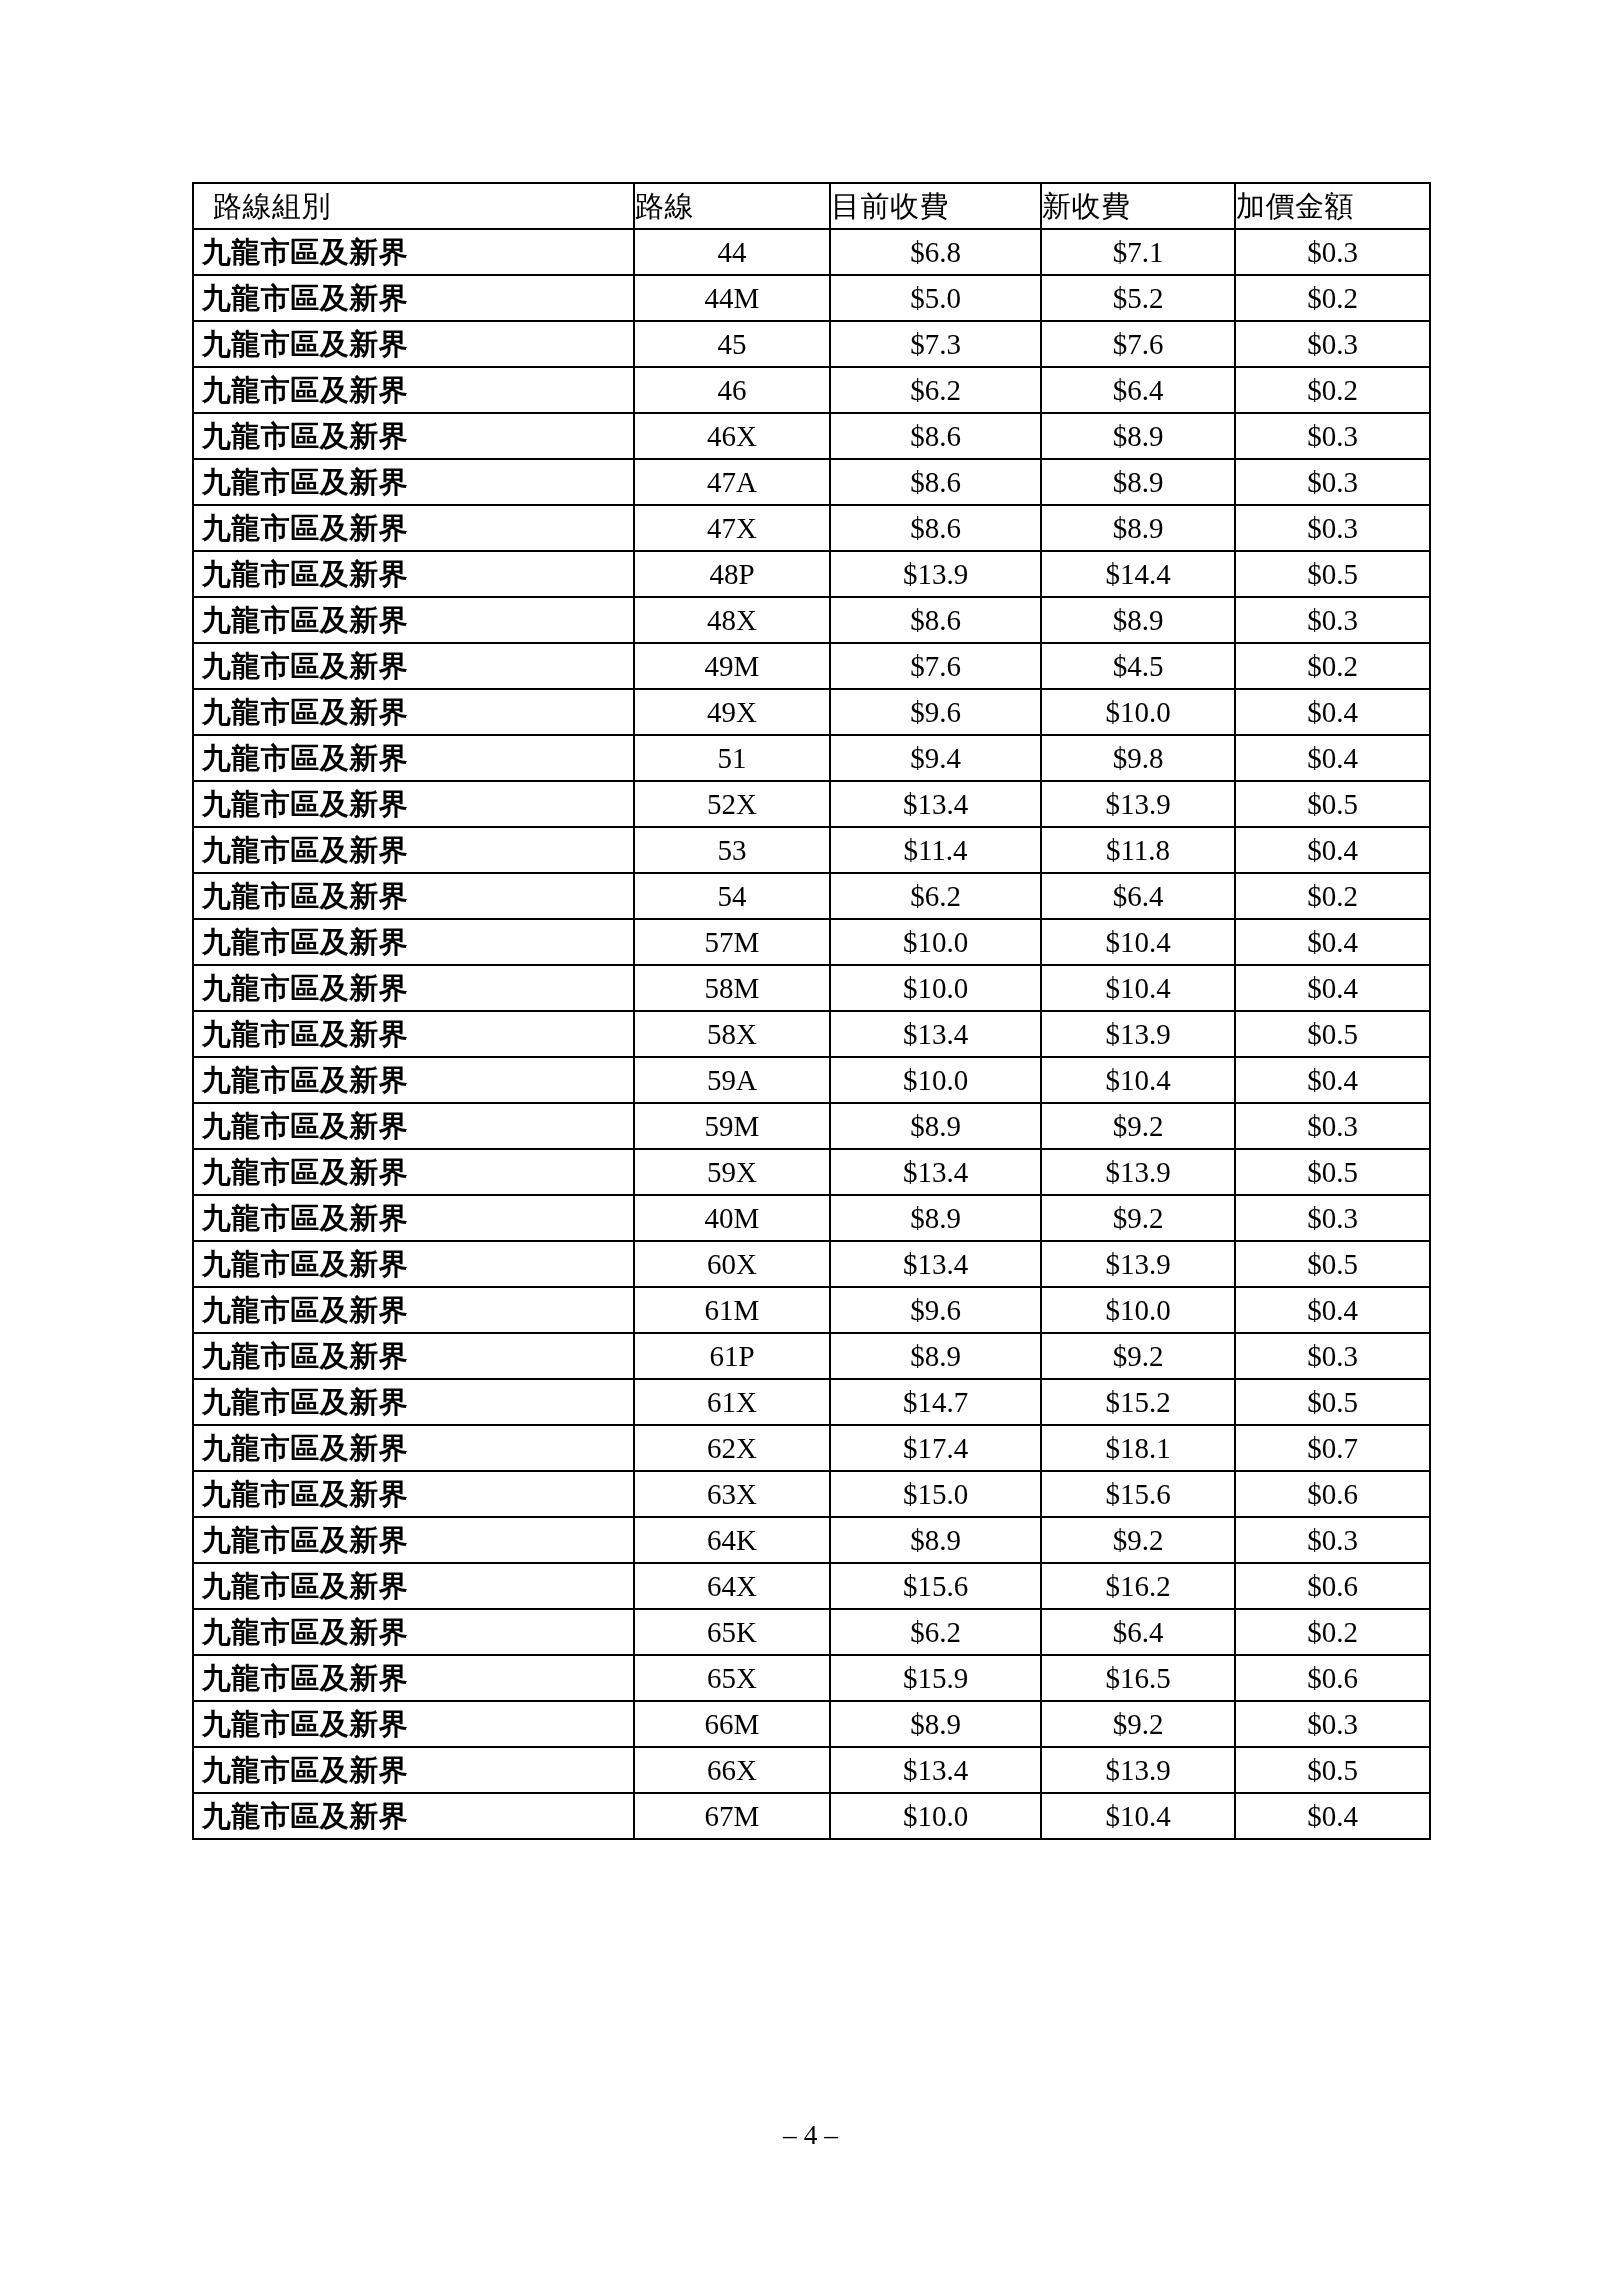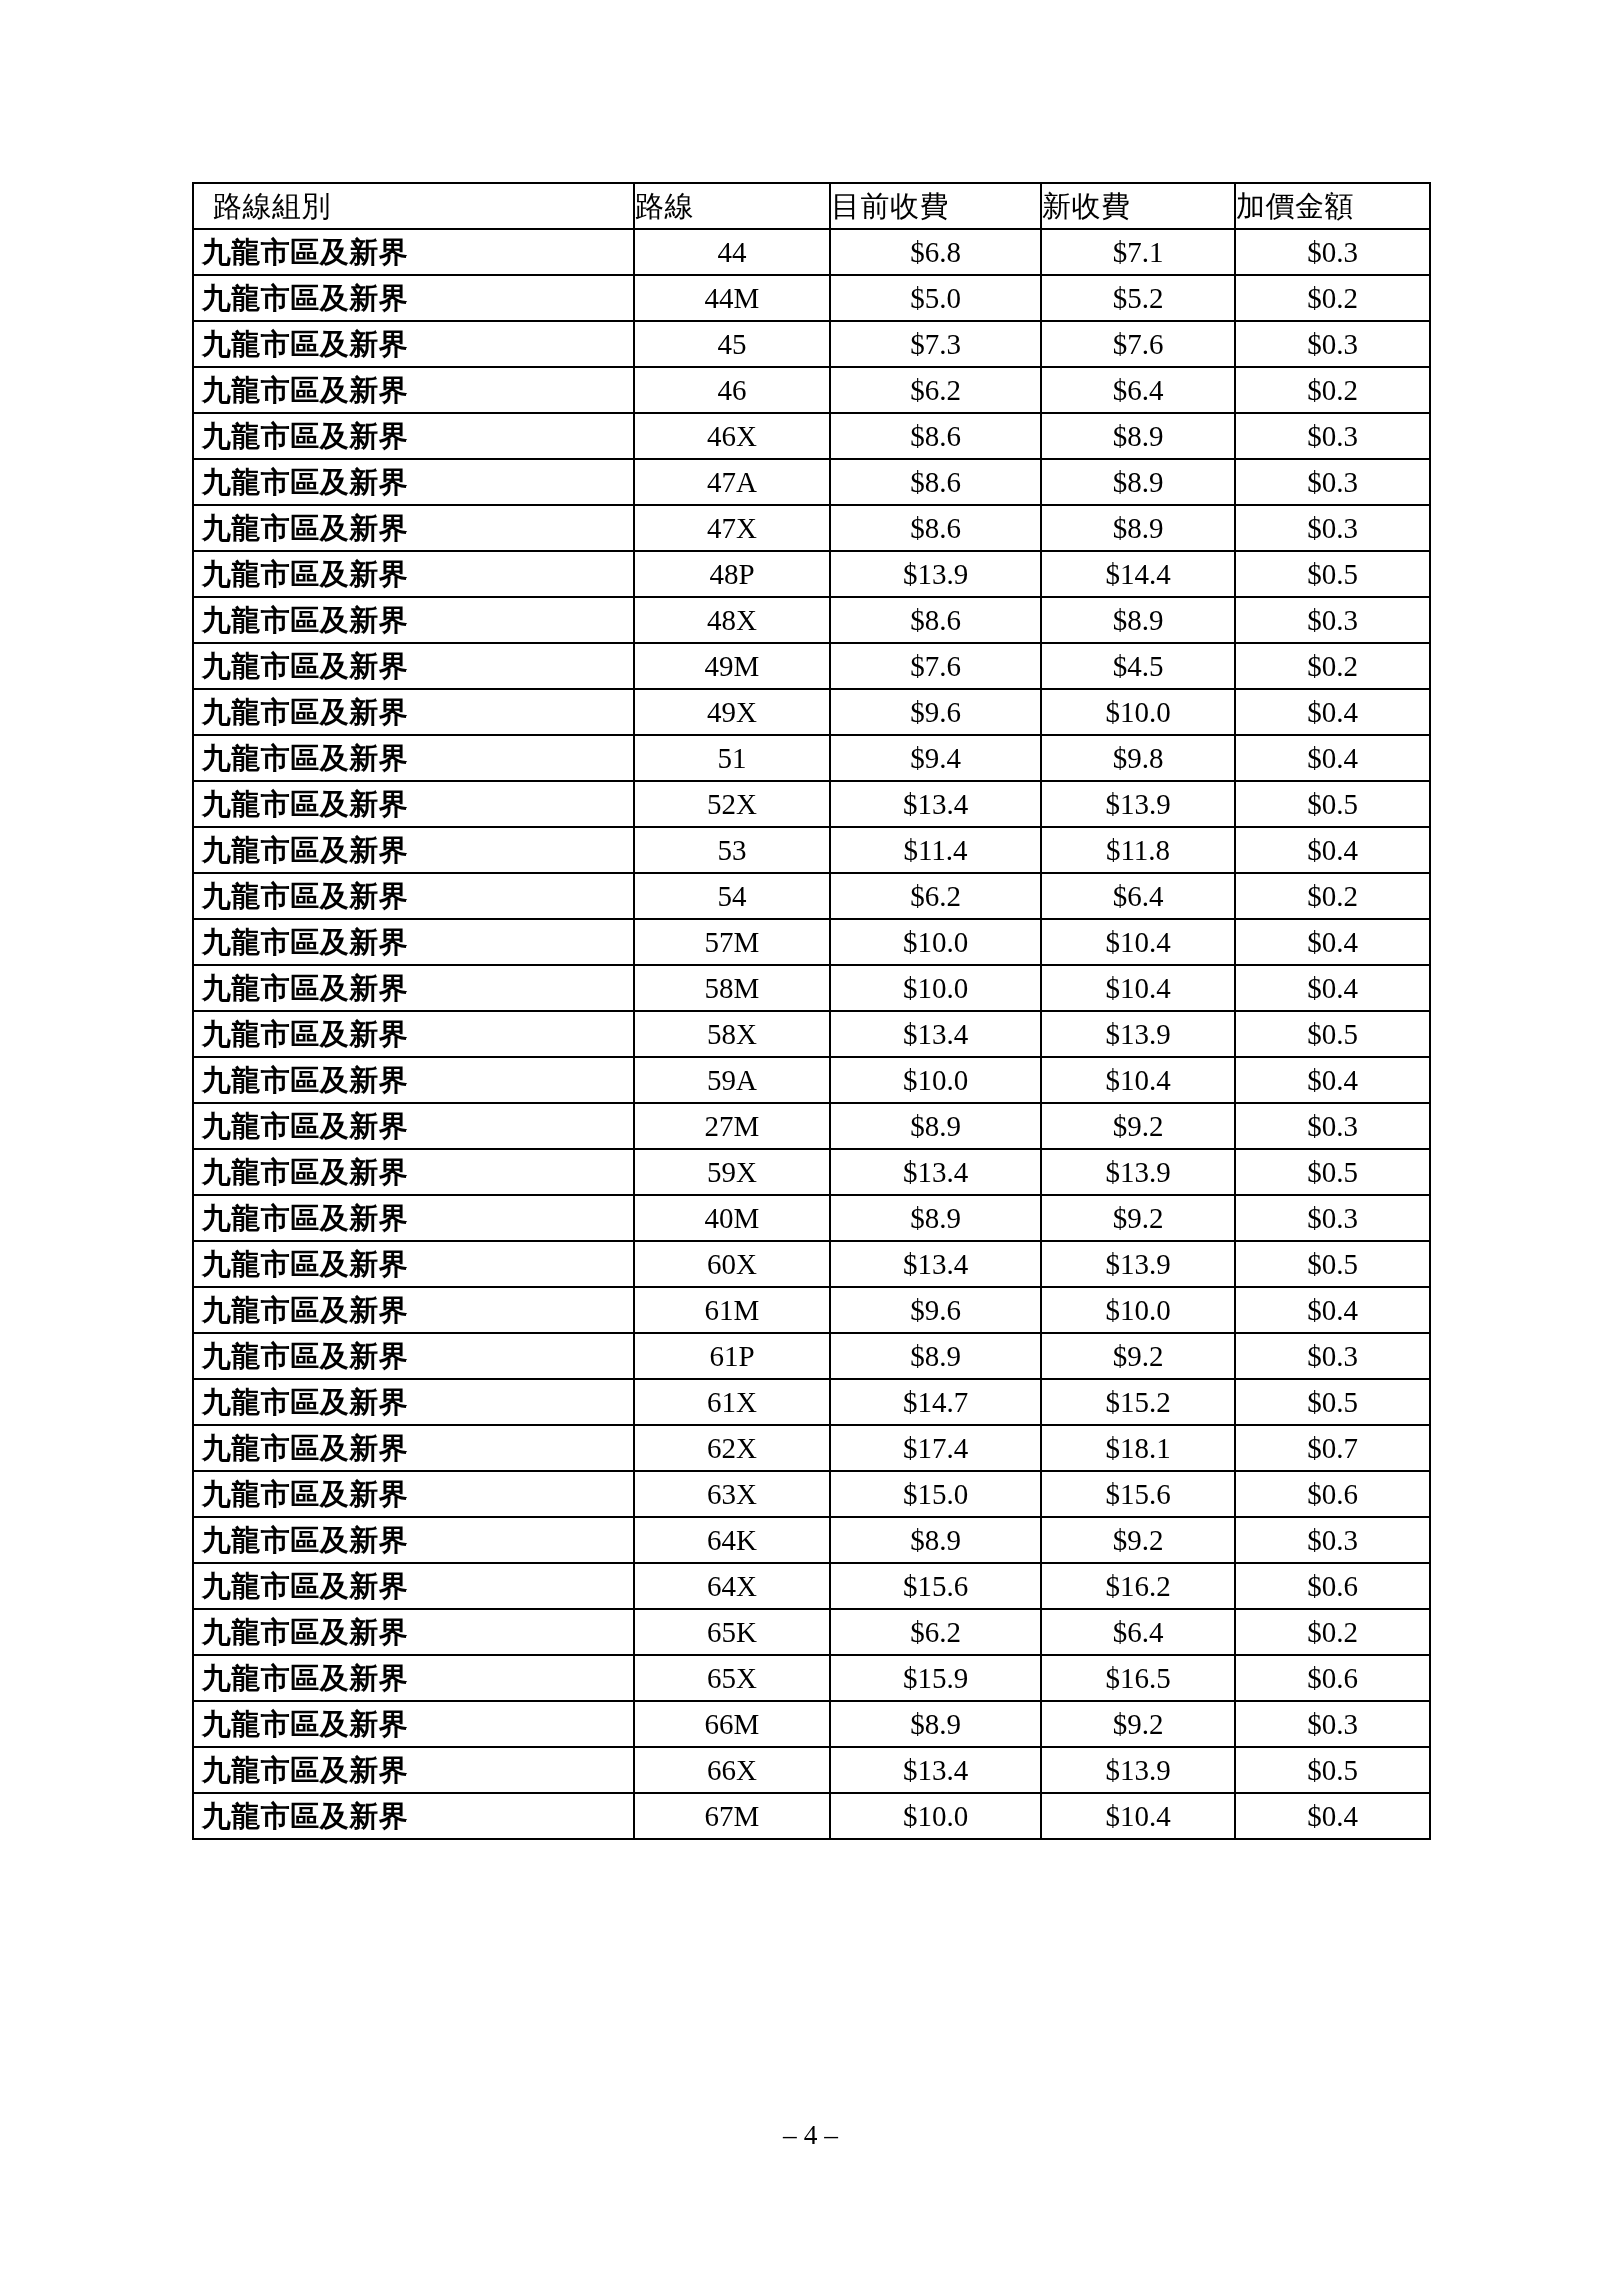--- a/index.html
+++ b/index.html
@@ -237,21 +237,21 @@
           </tr>
           <tr>
             <td class="group cjk">九龍市區及新界</td>
             <td class="route">59A</td>
             <td class="num">$10.0</td>
             <td class="num">$10.4</td>
             <td class="num">$0.4</td>
           </tr>
           <tr>
             <td class="group cjk">九龍市區及新界</td>
-            <td class="route">27M</td>
+            <td class="route">59M</td>
             <td class="num">$8.9</td>
             <td class="num">$9.2</td>
             <td class="num">$0.3</td>
           </tr>
           <tr>
             <td class="group cjk">九龍市區及新界</td>
             <td class="route">59X</td>
             <td class="num">$13.4</td>
             <td class="num">$13.9</td>
             <td class="num">$0.5</td>

